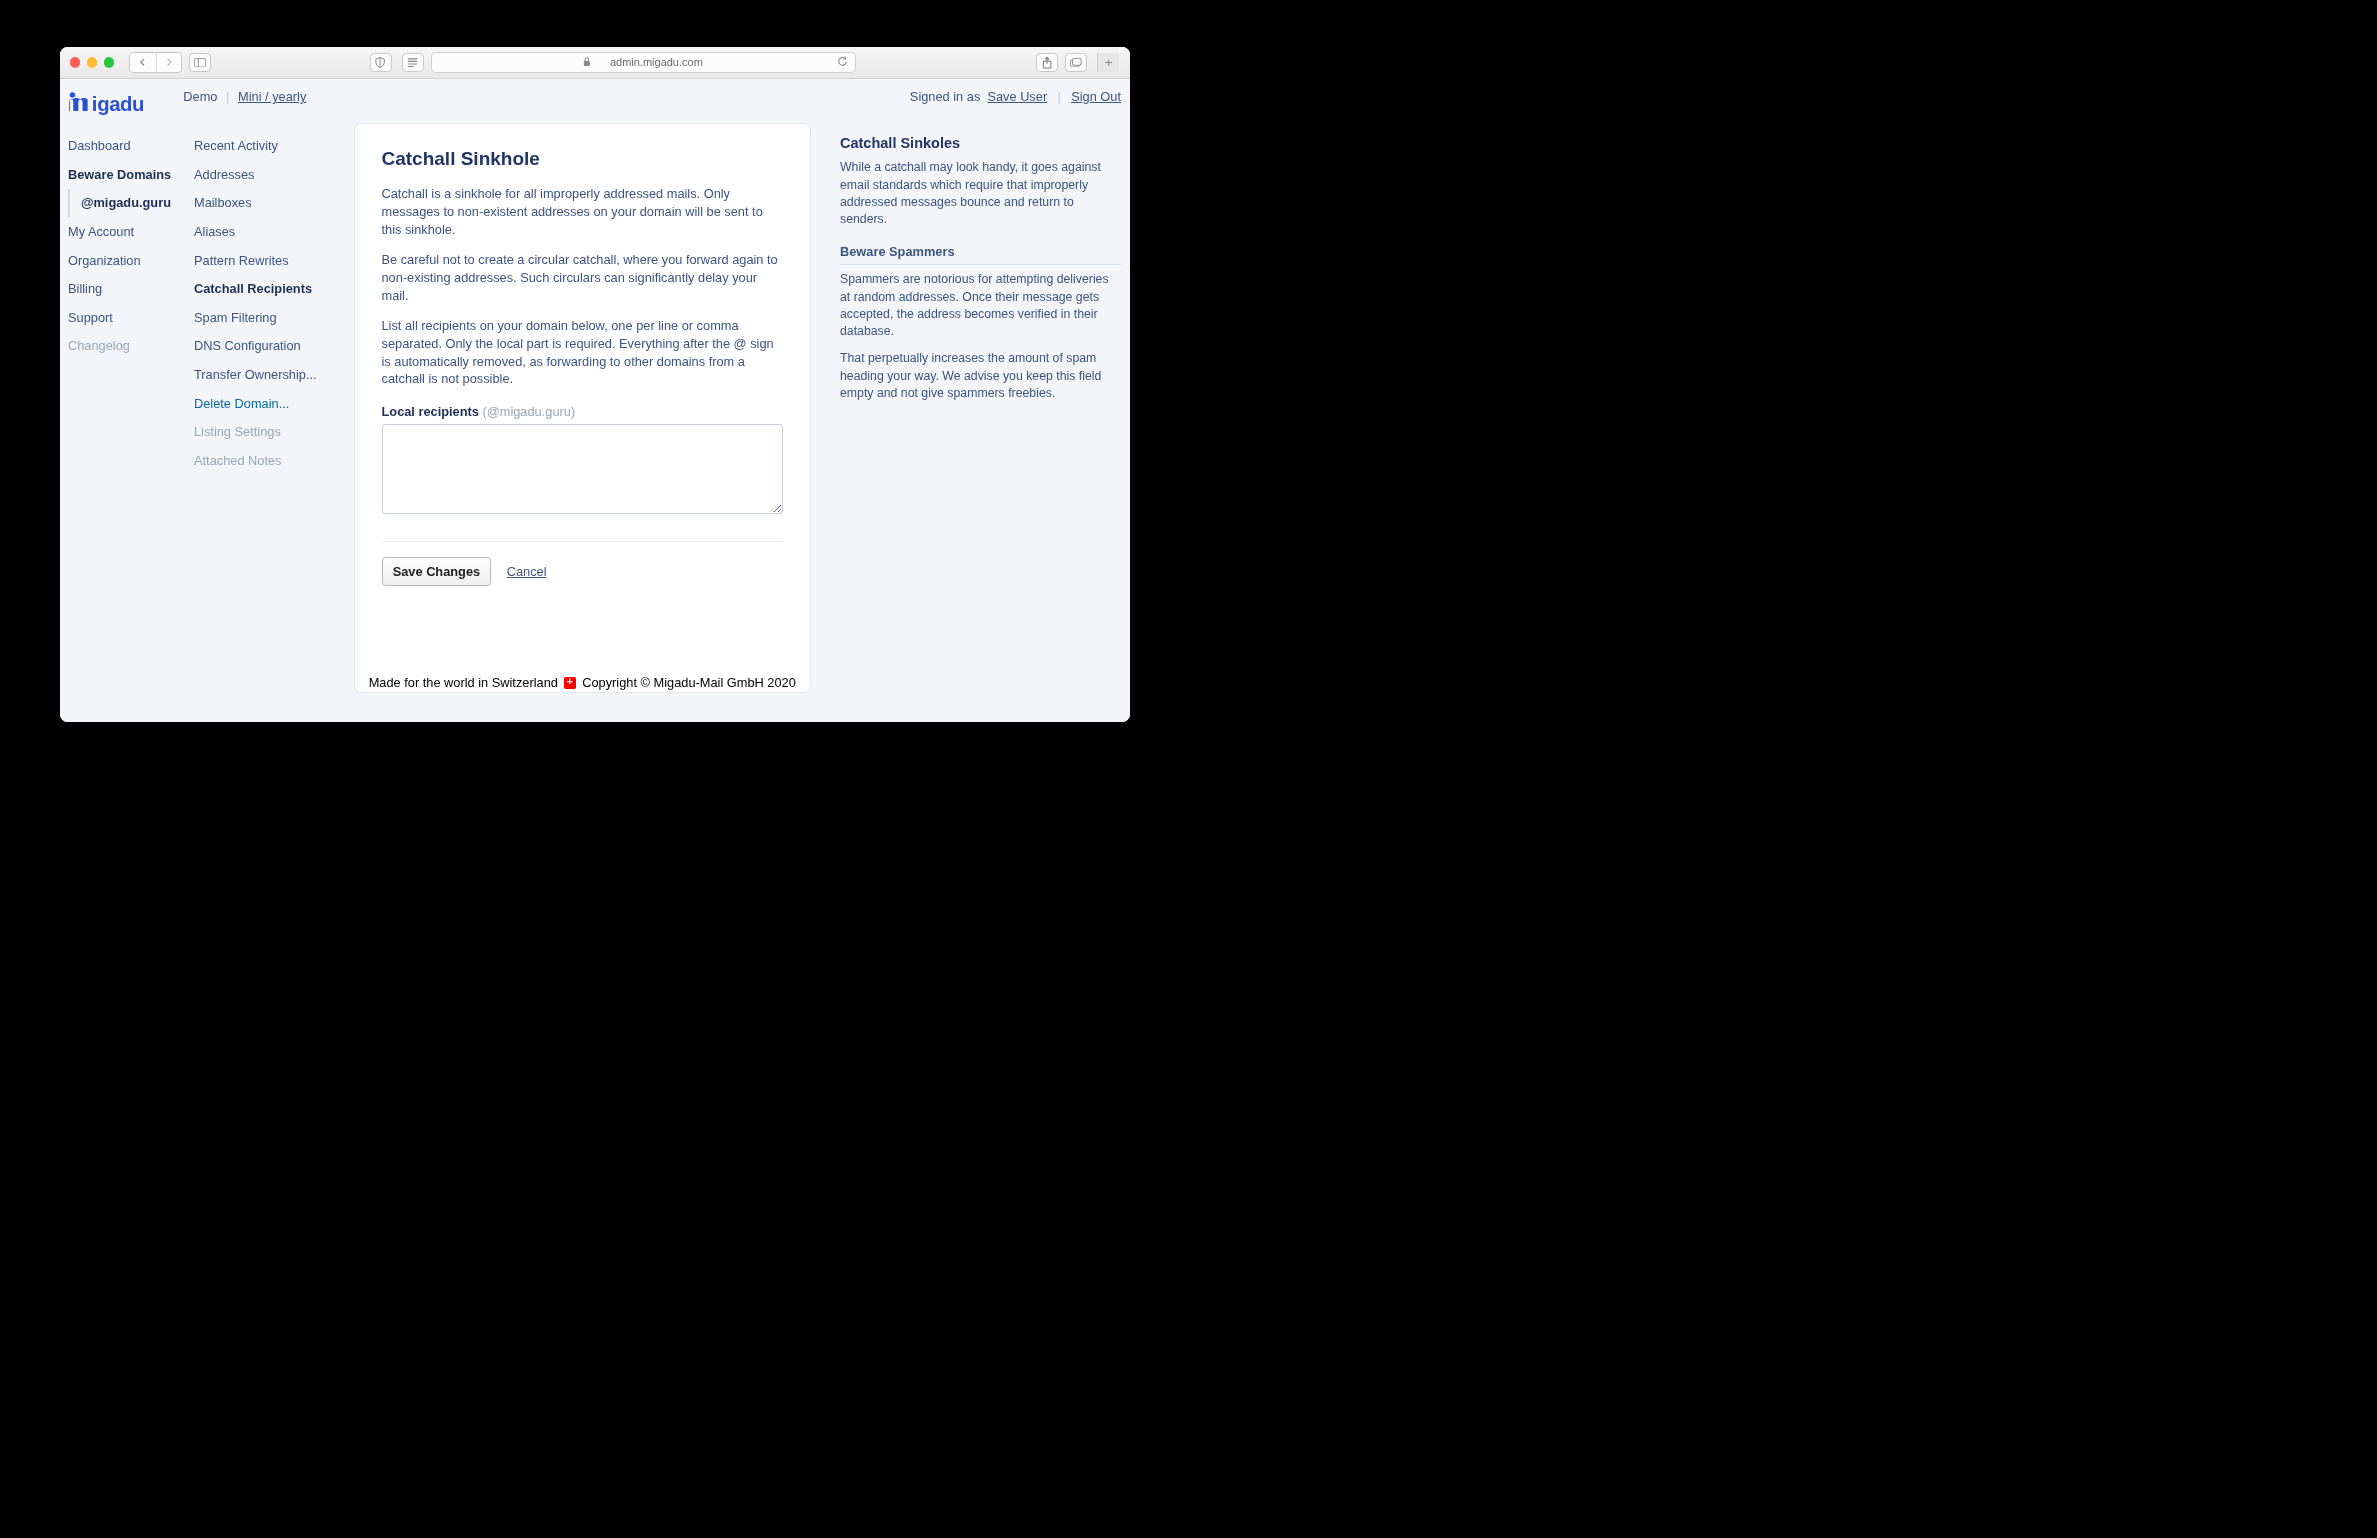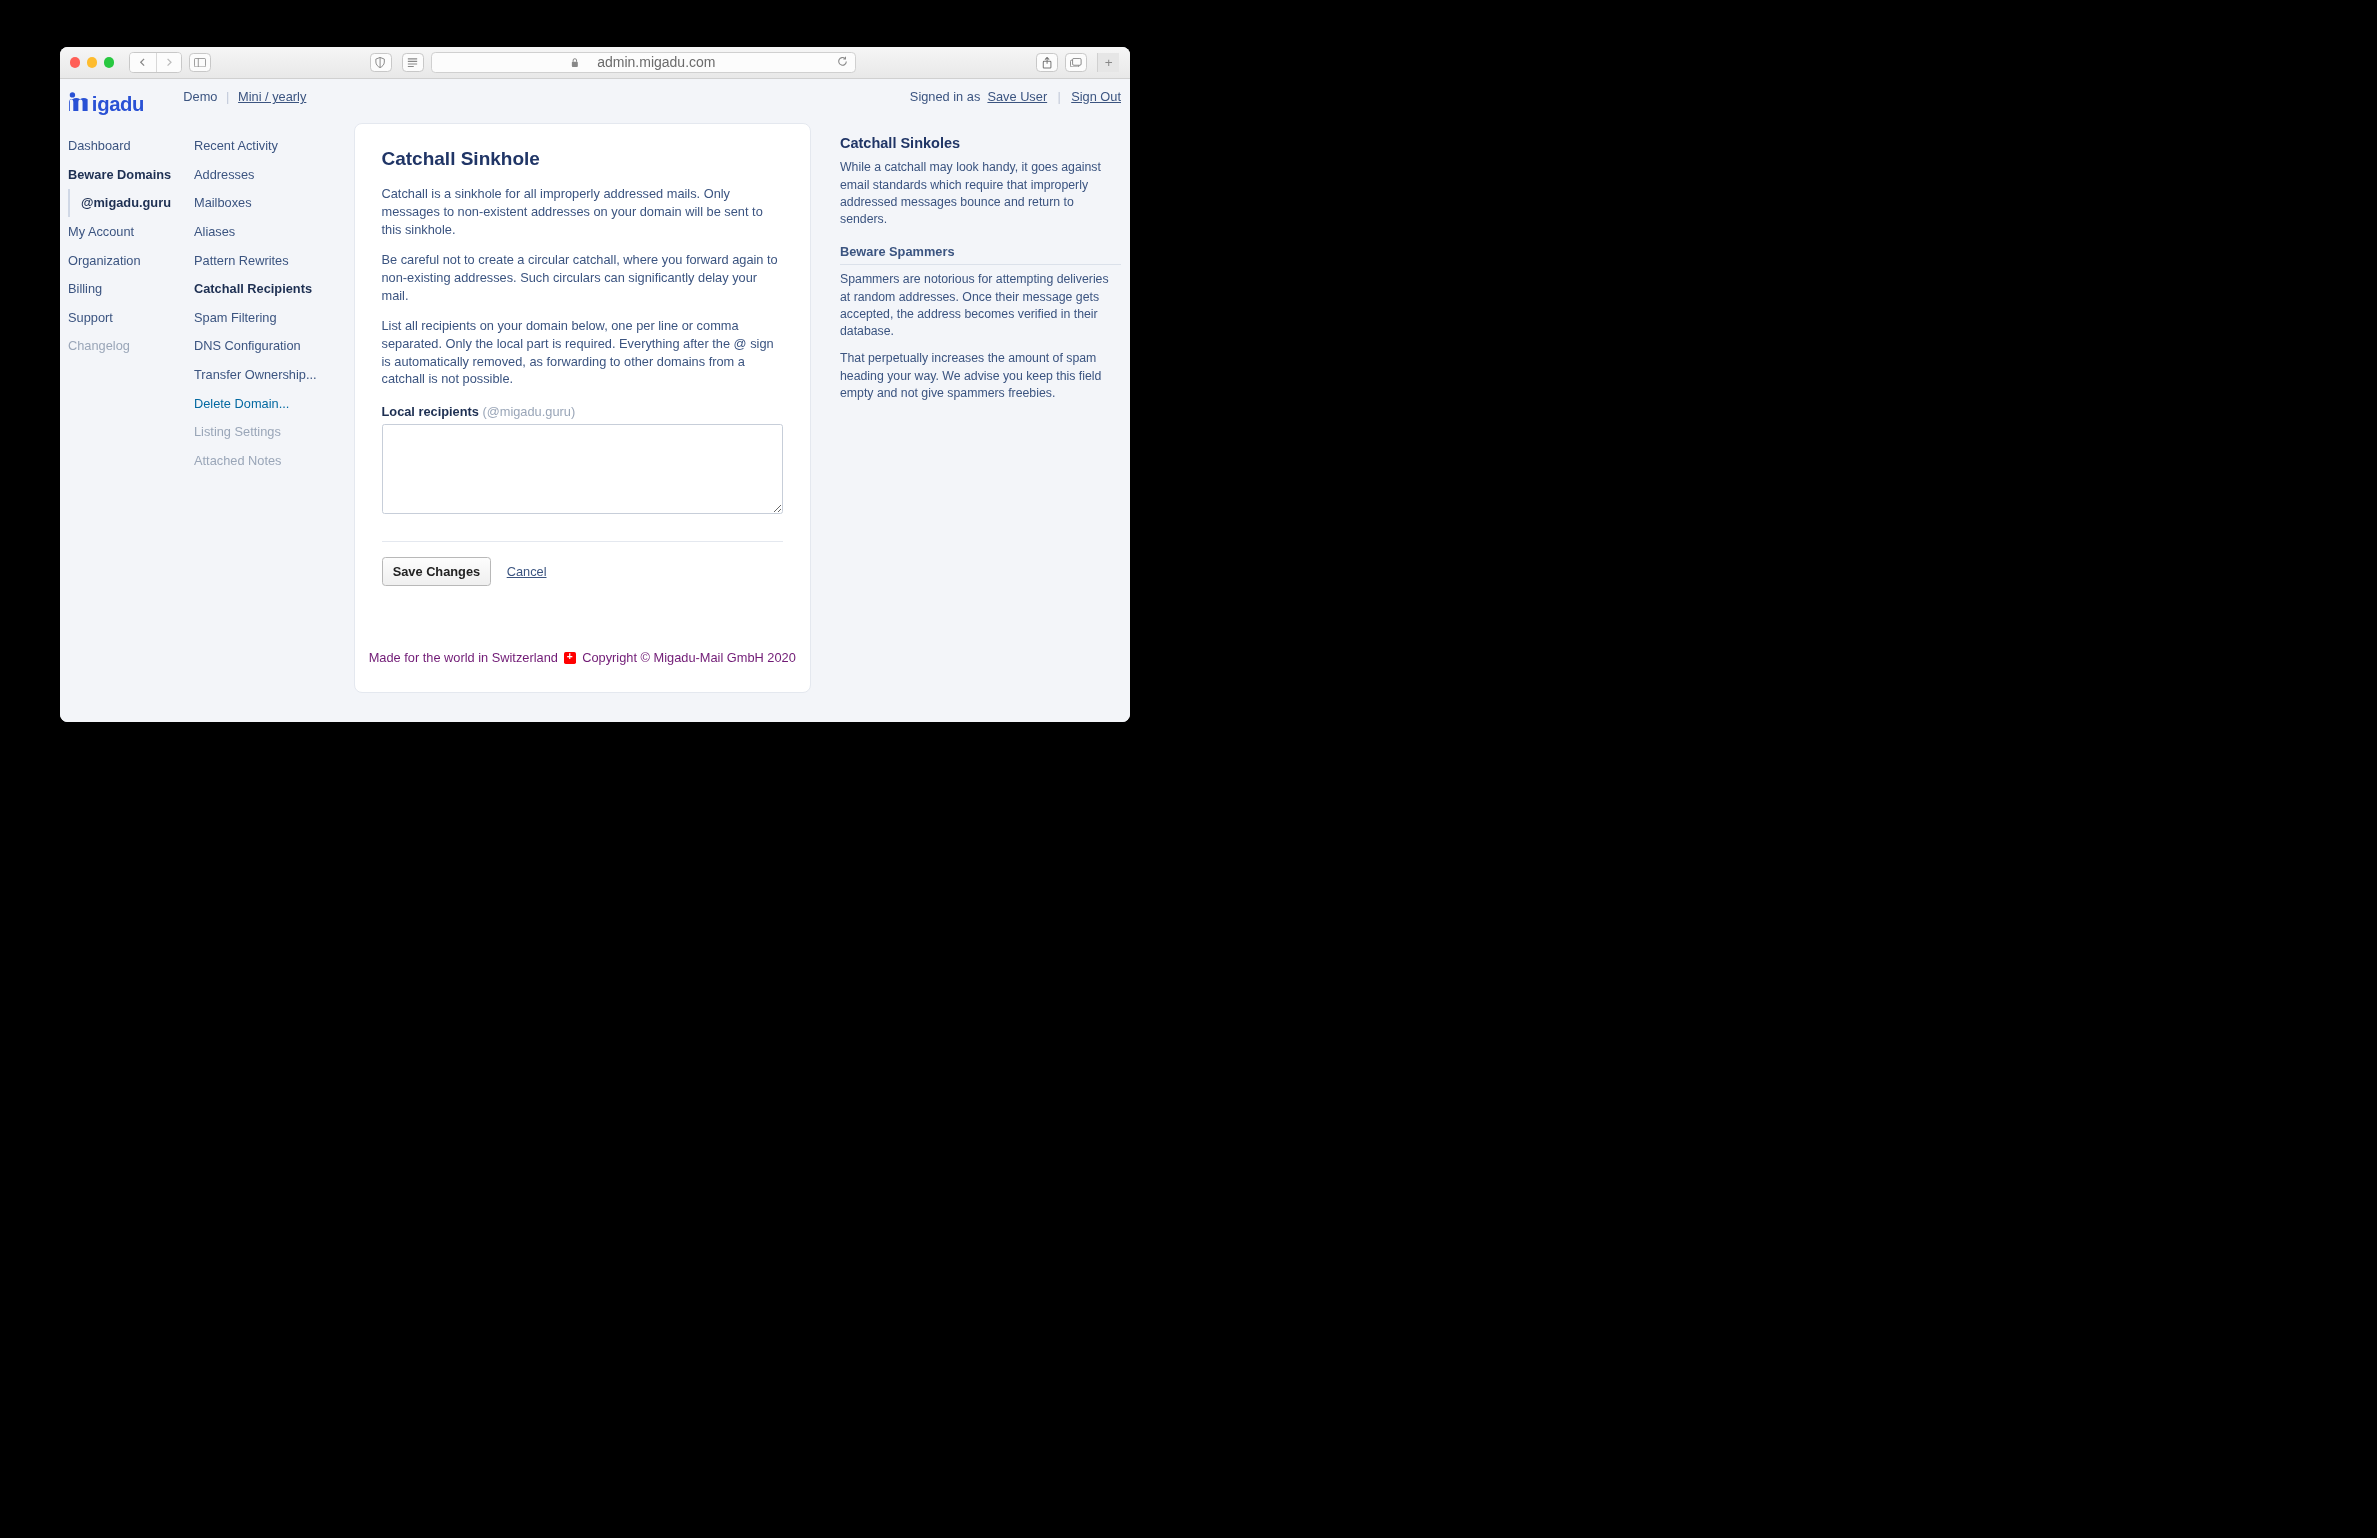--- a/index.html
+++ b/index.html
@@ -86,21 +86,21 @@
       max-width: 425px;
       height: 20.4px;
       background: #fcfcfc;
       border: 0.9px solid #d0d0d0;
       border-radius: 4.3px;
       display: flex;
       align-items: center;
       justify-content: center;
       gap: 19px;
       color: #6b6b6b;
-      font-size: 14px;
+      font-size: 11px;
       position: relative;
     }
     .url-bar .reload {
       position: absolute;
       right: 6.8px;
       color: #888;
     }
     .chrome-right {
       margin-left: auto;
       display: flex;
@@ -287,26 +287,26 @@
       cursor: pointer;
     }
     .cancel-link {
       color: #3b5480;
       text-decoration: underline;
       font-size: 12.8px;
       cursor: pointer;
     }
     .footer {
       position: absolute;
-      bottom: 27px;
+      bottom: 2px;
       left: 0;
       right: 0;
       text-align: center;
       font-size: 12.8px;
-      color: #701a75;
+      color: #000000;
     }
     .flag {
       display: inline-block;
       width: 12px;
       height: 12px;
       background: #ff0000;
       border-radius: 1.7px;
       vertical-align: -1.7px;
       position: relative;
       margin: 0 2.6px;

